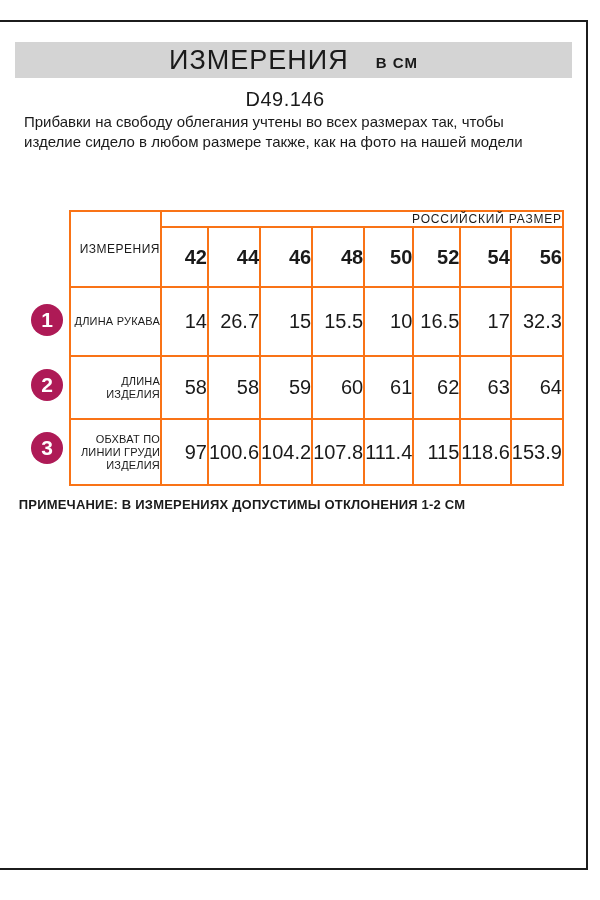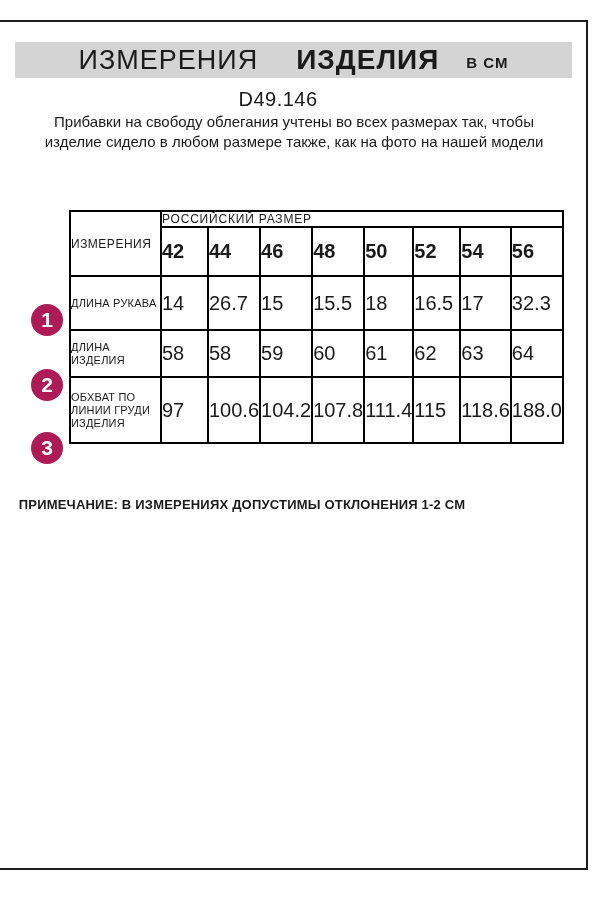--- a/index.html
+++ b/index.html
@@ -15,41 +15,41 @@
   .title-band{
     position:absolute;left:15px;top:42px;width:557px;height:36px;
     background:#d4d4d4;
     display:flex;align-items:center;justify-content:center;
   }
   .title-band .t1{font-size:27px;font-weight:400;letter-spacing:1px;}
   .title-band .t2{font-size:28px;font-weight:700;letter-spacing:1px;margin-left:38px;}
   .title-band .t3{font-size:15px;font-weight:700;letter-spacing:1px;margin-left:27px;padding-top:4px;}
   .model-number{
     position:absolute;left:0;top:88px;width:556px;text-align:center;
-    font-size:20px;font-weight:400;letter-spacing:0.5px;
+    font-size:20px;font-weight:400;letter-spacing:0.5px;padding-left:7px;
   }
   .fit-description{
-    position:absolute;left:24px;top:112px;width:540px;text-align:center;
+    position:absolute;left:24px;top:112px;width:540px;
     font-size:15px;line-height:20px;font-weight:400;
   }
   table.size-table{
     position:absolute;left:69px;top:210px;
     border-collapse:collapse;table-layout:fixed;
     font-family:"Liberation Sans","DejaVu Sans",sans-serif;
   }
   table.size-table td{
-    border:2px solid #000000;text-align:left;vertical-align:middle;
+    border:2px solid #f97316;text-align:right;vertical-align:middle;
     padding:0;background:#ffffff;
   }
   td.meas-col{width:89px;}
   td.size-col{width:45px;}
   tr.group-row{height:15px;}
-  tr.sizes-row{height:49px;}
-  tr.data-row-1{height:54px;}
-  tr.data-row-2{height:47px;padding-left:32px;}
+  tr.sizes-row{height:60px;}
+  tr.data-row-1{height:69px;}
+  tr.data-row-2{height:63px;padding-left:32px;}
   tr.data-row-3{height:66px;}
   .meas-header{font-size:12px;font-weight:400;letter-spacing:0.5px;}
   .group-header{font-size:12px;font-weight:400;letter-spacing:0.8px;}
   .size-header{font-size:20px;font-weight:700;}
   .row-label{font-size:11px;line-height:13px;font-weight:400;letter-spacing:0.2px;padding:2px;}
   .value-cell{font-size:20px;font-weight:400;}
   .row-badge{
     position:absolute;left:31px;width:32px;height:32px;border-radius:50%;
     background:#ae1a56;color:#ffffff;
     display:flex;align-items:center;justify-content:center;
@@ -63,21 +63,20 @@
     font-size:13px;font-weight:700;letter-spacing:0.2px;
   }
 </style>
 </head>
 <body>
 
 <div class="page-frame"></div>
 
 <div class="title-band">
   <span class="t1">ИЗМЕРЕНИЯ</span>
-  <span class="t2">ИЗДЕЛИЯ</span>
   <span class="t3">В СМ</span>
 </div>
 
 <div class="model-number">D49.146</div>
 
 <div class="fit-description">Прибавки на свободу облегания учтены во всех размерах так, чтобы изделие сидело в любом размере также, как на фото на нашей модели</div>
 
 <table class="size-table">
   <tbody>
       <tr class="group-row">
@@ -93,21 +92,21 @@
     <td class="size-col size-header">52</td>
     <td class="size-col size-header">54</td>
     <td class="size-col size-header">56</td>
   </tr>
   <tr class="data-row-1">
     <td class="row-label">ДЛИНА РУКАВА</td>
     <td class="value-cell">14</td>
     <td class="value-cell">26.7</td>
     <td class="value-cell">15</td>
     <td class="value-cell">15.5</td>
-    <td class="value-cell">18</td>
+    <td class="value-cell">10</td>
     <td class="value-cell">16.5</td>
     <td class="value-cell">17</td>
     <td class="value-cell">32.3</td>
   </tr>
   <tr class="data-row-2">
     <td class="row-label">ДЛИНА ИЗДЕЛИЯ</td>
     <td class="value-cell">58</td>
     <td class="value-cell">58</td>
     <td class="value-cell">59</td>
     <td class="value-cell">60</td>
@@ -118,21 +117,21 @@
   </tr>
   <tr class="data-row-3">
     <td class="row-label">ОБХВАТ ПО ЛИНИИ ГРУДИ ИЗДЕЛИЯ</td>
     <td class="value-cell">97</td>
     <td class="value-cell">100.6</td>
     <td class="value-cell">104.2</td>
     <td class="value-cell">107.8</td>
     <td class="value-cell">111.4</td>
     <td class="value-cell">115</td>
     <td class="value-cell">118.6</td>
-    <td class="value-cell">188.0</td>
+    <td class="value-cell">153.9</td>
   </tr>
 </tbody>
   </table>
 
 <div class="row-badge badge-1">1</div>
 <div class="row-badge badge-2">2</div>
 <div class="row-badge badge-3">3</div>
 
 <div class="note-text">ПРИМЕЧАНИЕ: В ИЗМЕРЕНИЯХ ДОПУСТИМЫ ОТКЛОНЕНИЯ 1-2 СМ</div>
 

